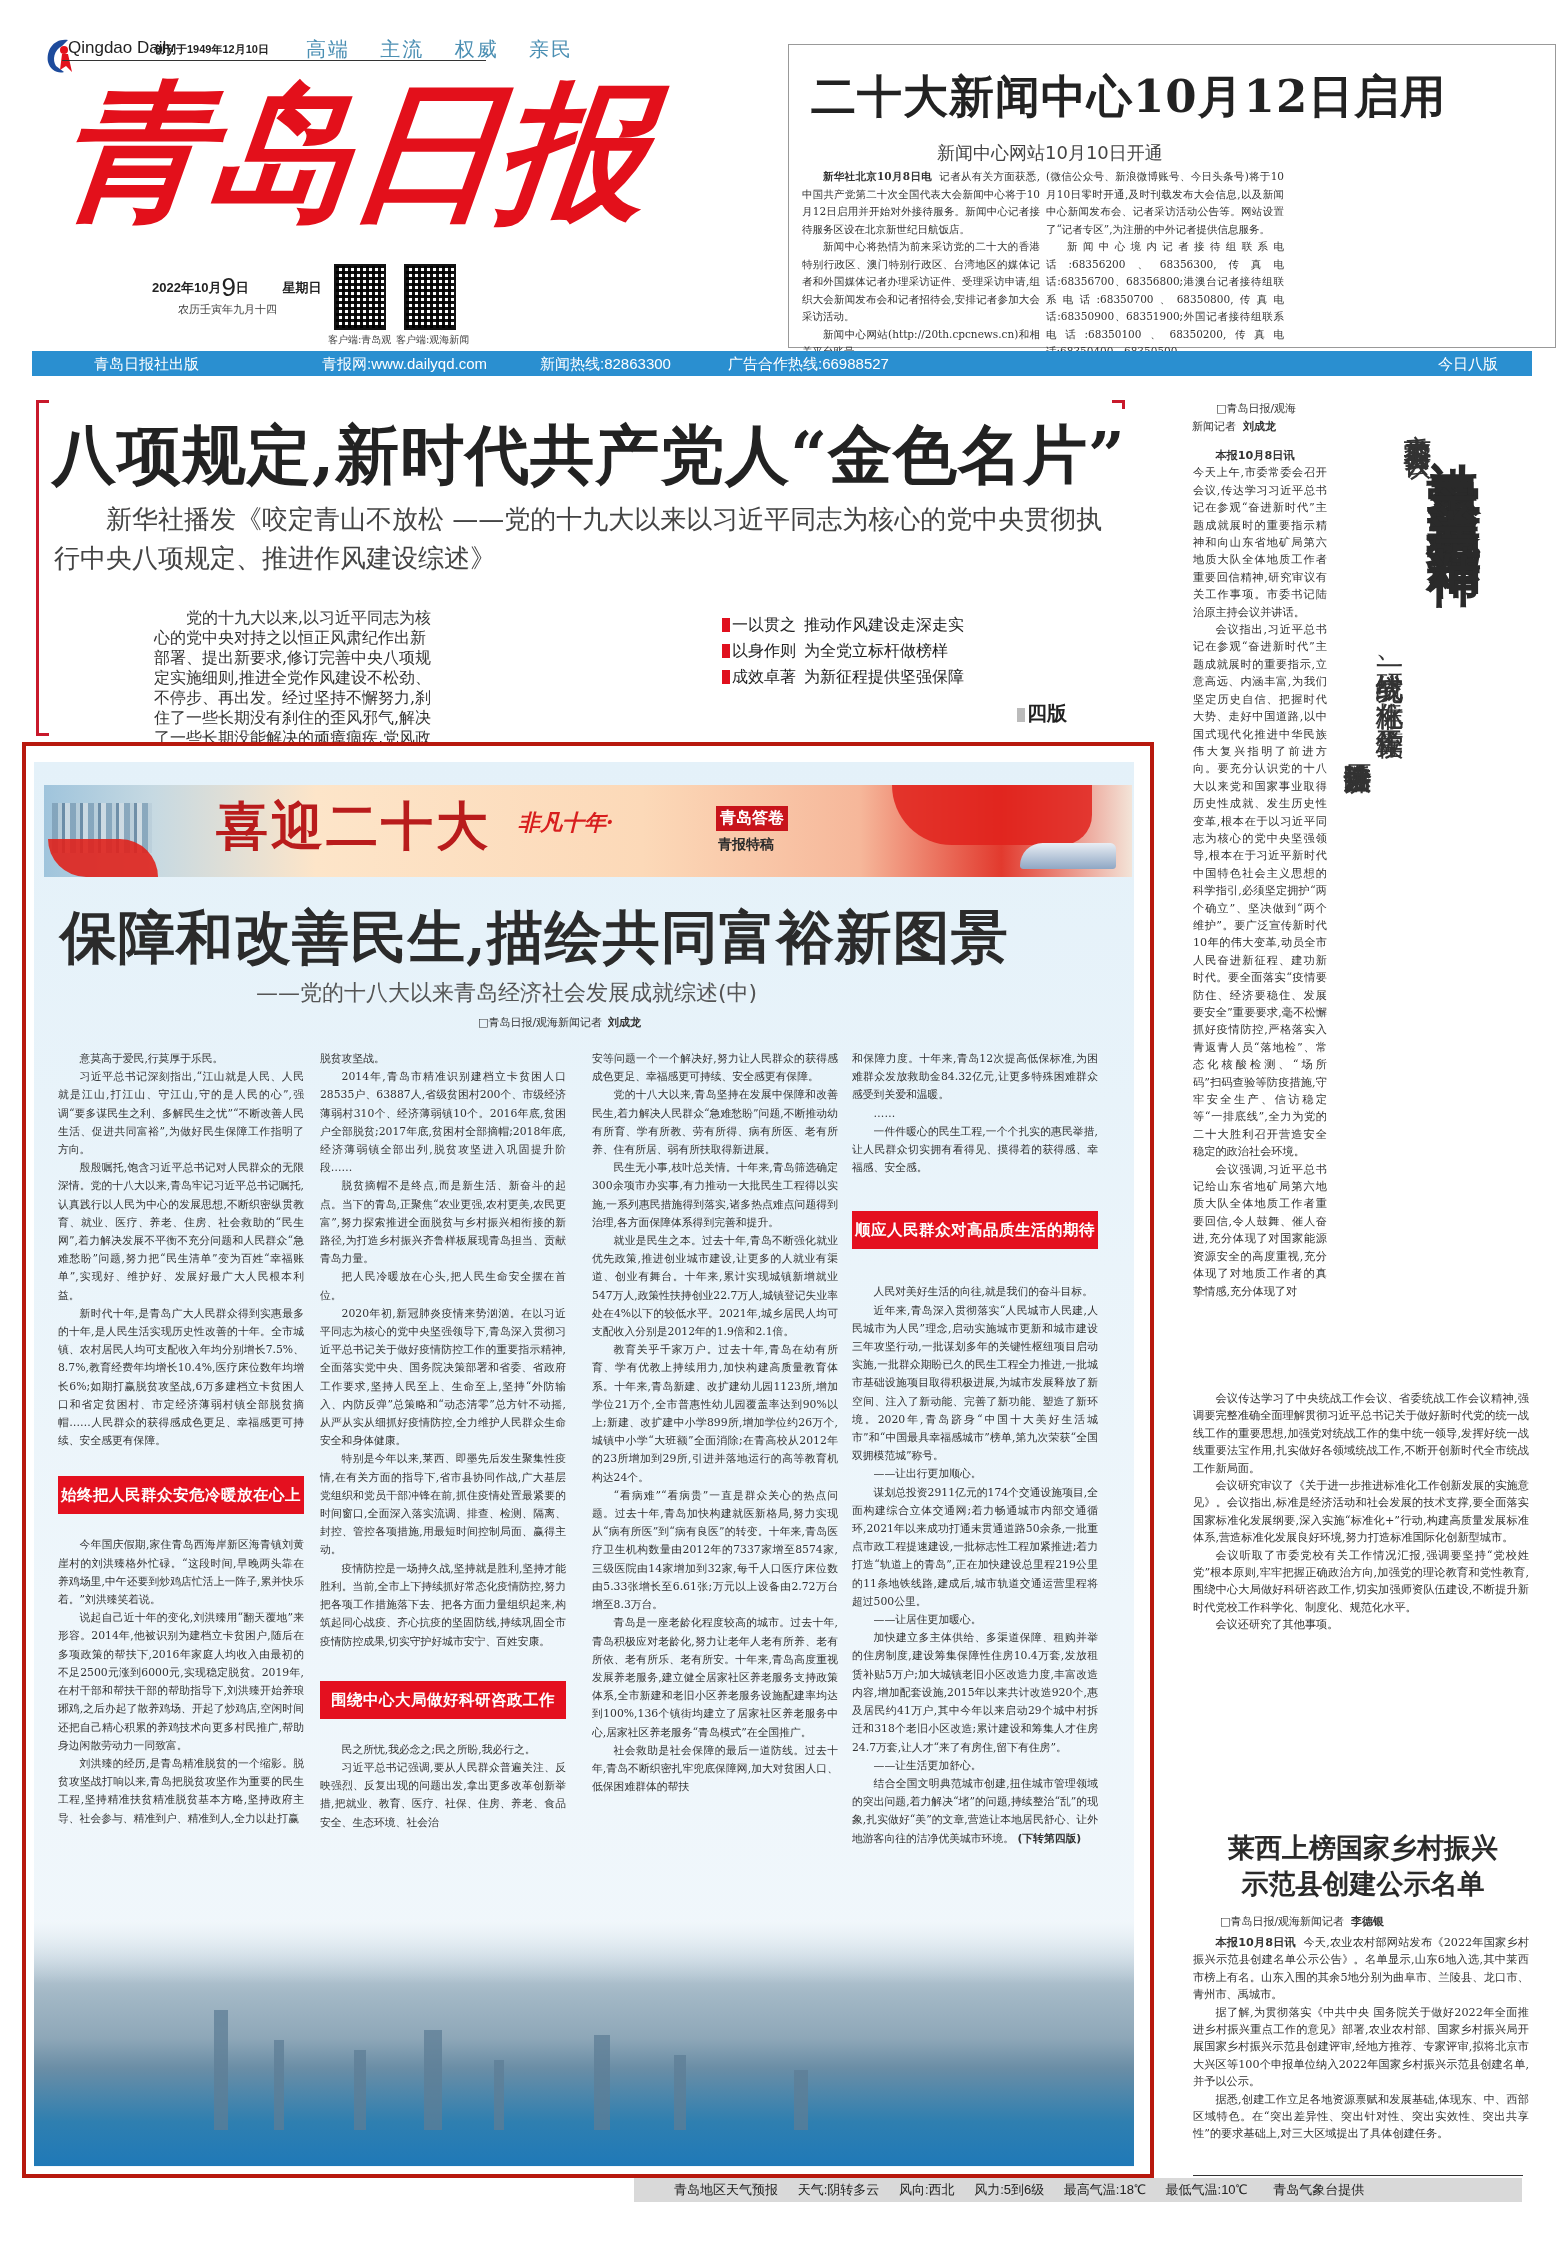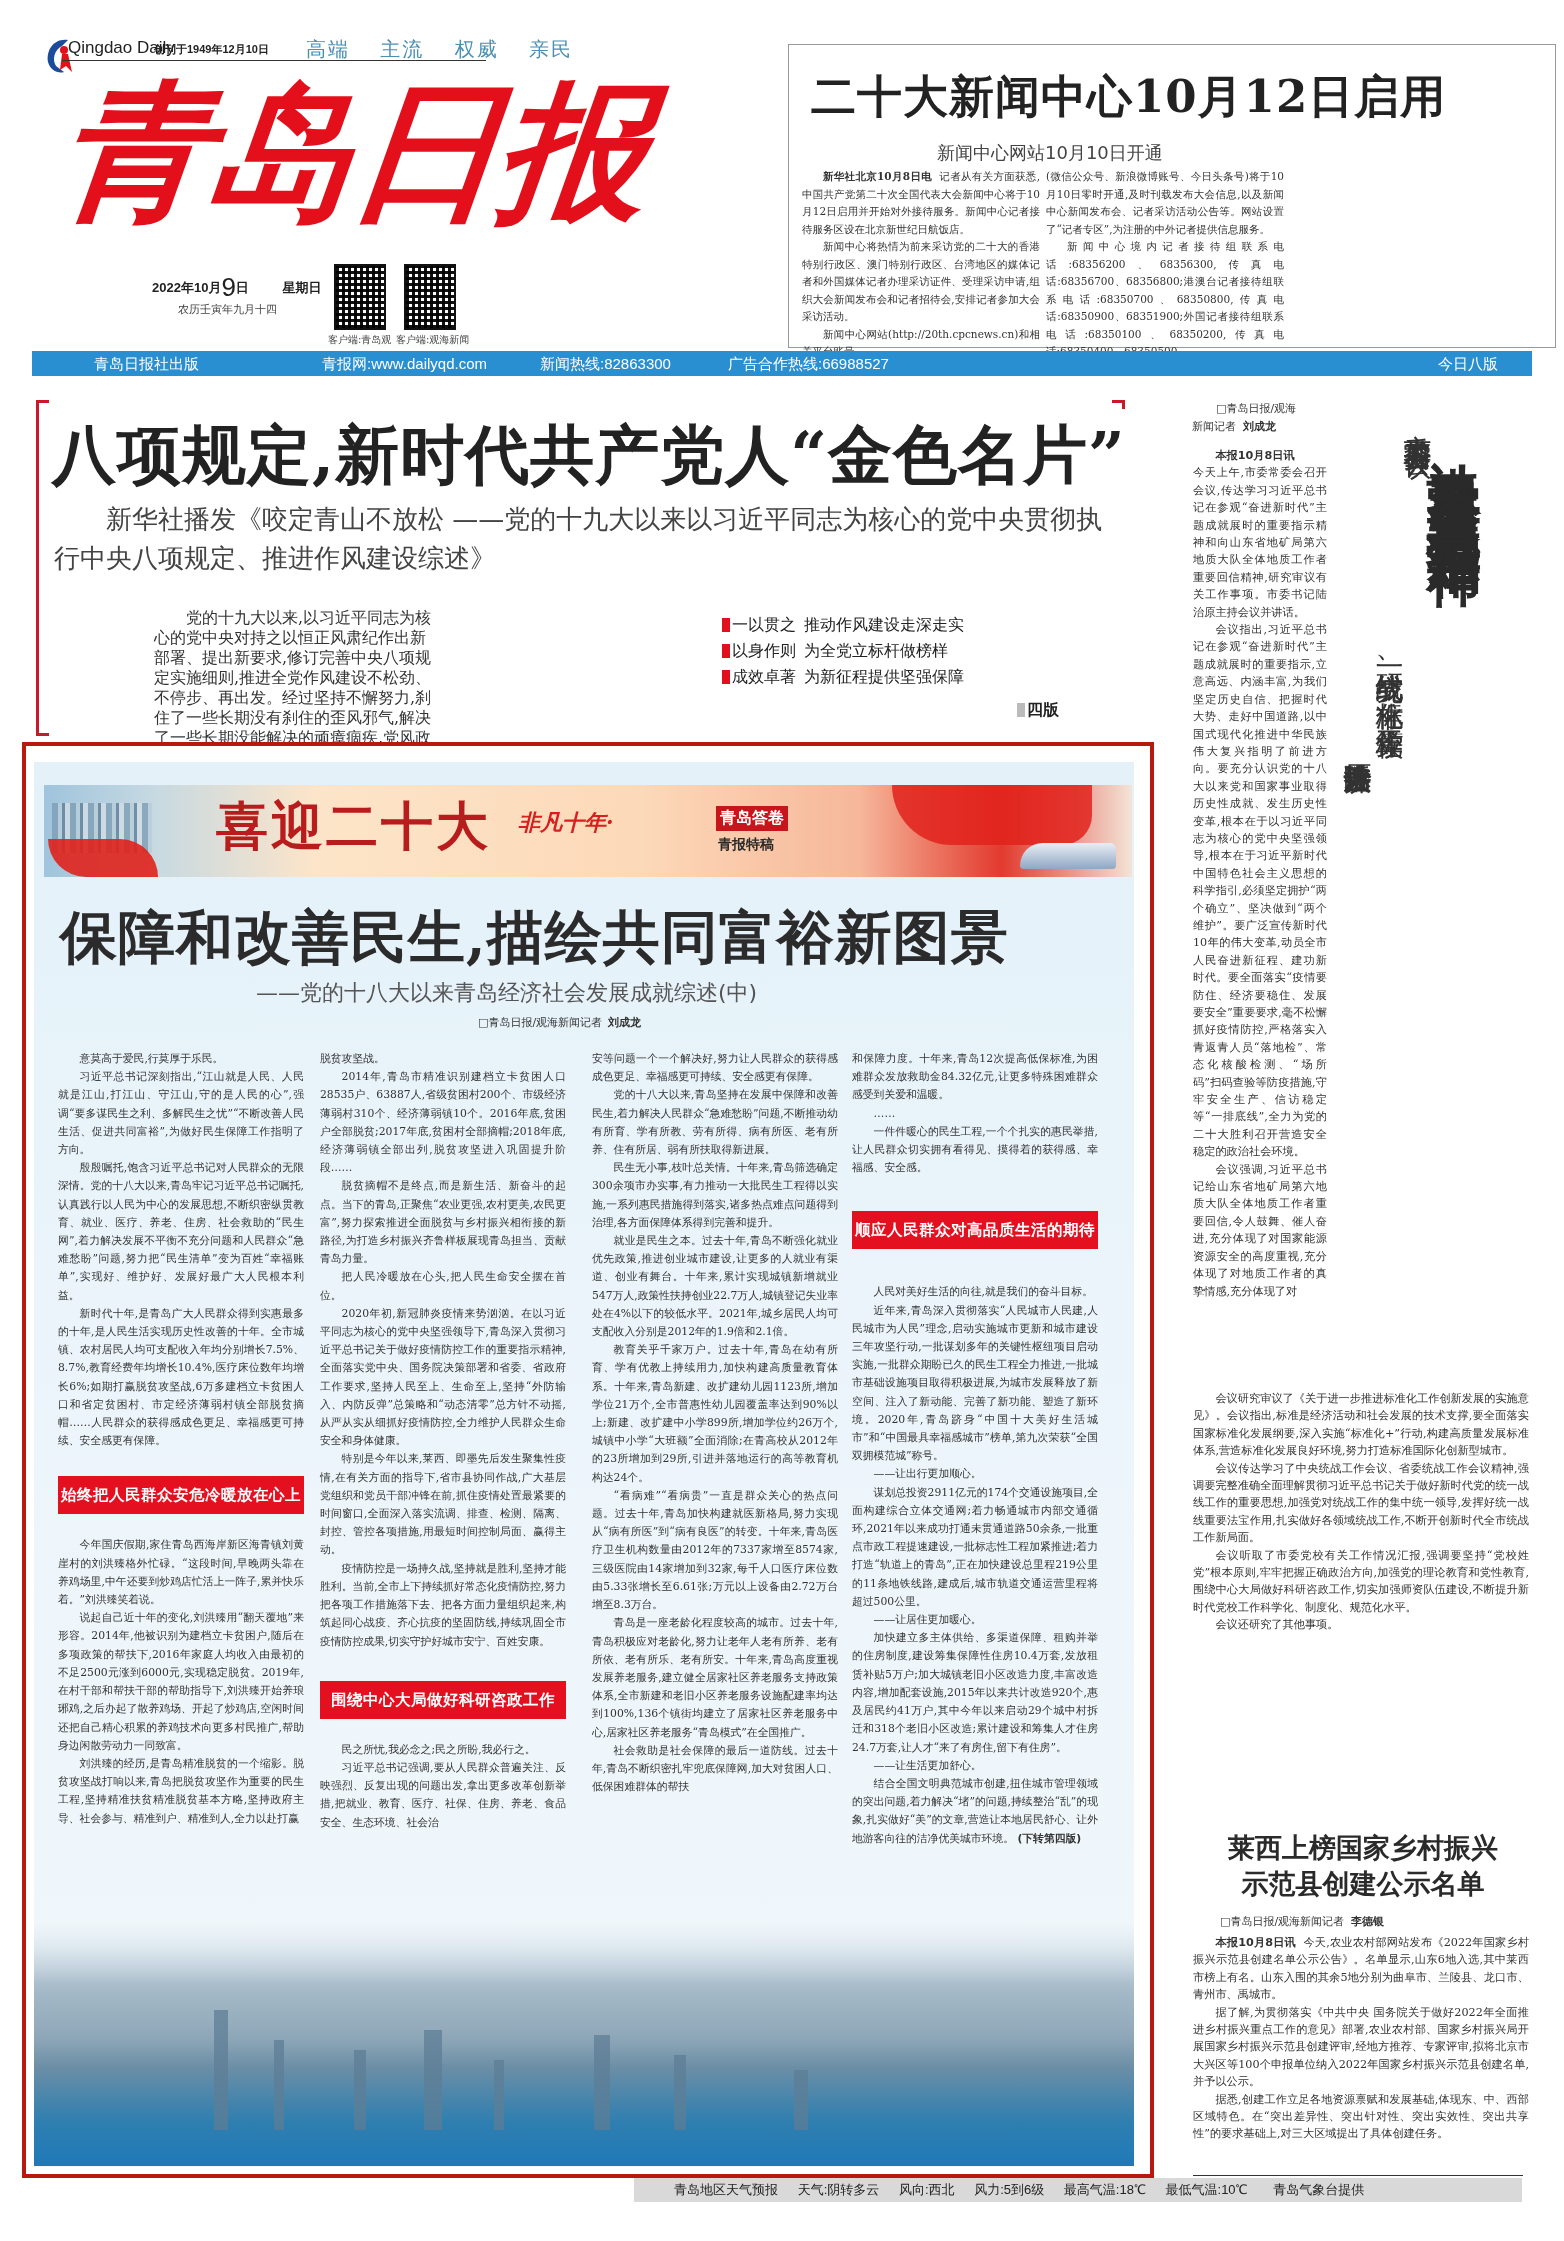--- a/index.html
+++ b/index.html
@@ -37,21 +37,21 @@
   .bracket-l { left:36px; top:400px; width:10px; height:330px; border:3px solid #c8192b; border-right:none; }
   .bracket-r { left:1112px; top:400px; width:10px; height:6px; border-top:3px solid #c8192b; border-right:3px solid #c8192b; }
   .lead-title { left:52px; top:412px; font-size:64px; font-weight:bold; color:#222; letter-spacing:1px; font-family:"DejaVu Serif",serif; white-space:nowrap; }
   .lead-sub { left:54px; top:500px; width:1060px; font-family:"DejaVu Sans",sans-serif; font-size:26px; line-height:39px; color:#444; text-indent:2em; }
   .lead-body { left:92px; top:600px; width:600px; font-size:11px; line-height:20.5px; color:#333; }
   .lead-body p { margin:0; text-indent:2em; }
   .bullets { left:374px; top:614px; width:400px; }
   .bullet { display:flex; align-items:center; height:26px; font-family:"DejaVu Sans",sans-serif; font-size:16px; color:#222; }
   .bullet .sq { width:8px; height:14px; background:#e0101e; margin-right:2px; }
   .bullet .k { width:72px; }
-  .edition-ref { left:1017px; top:700px; font-family:"Liberation Sans",sans-serif; font-size:16px; font-weight:bold; color:#222;text-align:right; }
+  .edition-ref { left:1017px; top:700px; font-family:"Liberation Sans",sans-serif; font-size:20px; font-weight:bold; color:#222;text-align:right; }
   .edition-ref .sq { display:inline-block; width:8px; height:14px; background:#bbb; vertical-align:-2px; margin-right:2px; }
   
   .feature { left:22px; top:742px; width:1124px; height:1428px; border:4px solid #b8190e; background:#fff; }
   .feature-bg { left:34px; top:762px; width:1100px; height:1405px;
       background:linear-gradient(180deg,#e4f1f9 0%,#eef6fb 60%,#f1f7fb 100%); }
   .banner { left:44px; top:785px; width:1088px; height:92px;
       background:linear-gradient(90deg,#9fc4dc 0%,#c6d9e2 10%,#fde5c9 25%,#fcd9b8 55%,#f6b79a 75%,#e23a2e 88%,#f3e4d8 100%); overflow:hidden; }
   .banner .flag { position:absolute; left:4px; top:54px; width:110px; height:38px; background:#e0221c; border-radius:0 40px 0 40px; opacity:.9; }
   .banner .flag2 { position:absolute; right:40px; top:0; width:200px; height:60px; background:#e0221c; border-radius:0 0 40px 80px; opacity:.85; }
   .banner .city { position:absolute; left:8px; top:18px; width:100px; height:50px;
@@ -265,22 +265,22 @@
   <p style="font-weight:bold;font-family:'DejaVu Sans',sans-serif">本报10月8日讯</p>
   <p style="text-indent:0">今天上午,市委常委会召开会议,传达学习习近平总书记在参观“奋进新时代”主题成就展时的重要指示精神和向山东省地矿局第六地质大队全体地质工作者重要回信精神,研究审议有关工作事项。市委书记陆治原主持会议并讲话。</p>
   <p>会议指出,习近平总书记在参观“奋进新时代”主题成就展时的重要指示,立意高远、内涵丰富,为我们坚定历史自信、把握时代大势、走好中国道路,以中国式现代化推进中华民族伟大复兴指明了前进方向。要充分认识党的十八大以来党和国家事业取得历史性成就、发生历史性变革,根本在于以习近平同志为核心的党中央坚强领导,根本在于习近平新时代中国特色社会主义思想的科学指引,必须坚定拥护“两个确立”、坚决做到“两个维护”。要广泛宣传新时代10年的伟大变革,动员全市人民奋进新征程、建功新时代。要全面落实“疫情要防住、经济要稳住、发展要安全”重要要求,毫不松懈抓好疫情防控,严格落实入青返青人员“落地检”、常态化核酸检测、“场所码”扫码查验等防疫措施,守牢安全生产、信访稳定等“一排底线”,全力为党的二十大胜利召开营造安全稳定的政治社会环境。</p>
   <p>会议强调,习近平总书记给山东省地矿局第六地质大队全体地质工作者重要回信,令人鼓舞、催人奋进,充分体现了对国家能源资源安全的高度重视,充分体现了对地质工作者的真挚情感,充分体现了对</p>
 </div>
 <div class="abs vert v-kicker">市委常委会召开会议</div>
 <div class="abs vert v-main">认真学习习近平总书记重要指示精神</div>
 <div class="abs vert v-sub1">研究统一战线、标准化、党校工作等</div>
 <div class="abs vert v-sub2">陆治原主持会议并讲话</div>
 <div class="abs rc-wide">
+  <p>会议传达学习了中央统战工作会议、省委统战工作会议精神,强调要完整准确全面理解贯彻习近平总书记关于做好新时代党的统一战线工作的重要思想,加强党对统战工作的集中统一领导,发挥好统一战线重要法宝作用,扎实做好各领域统战工作,不断开创新时代全市统战工作新局面。</p>
   <p>会议研究审议了《关于进一步推进标准化工作创新发展的实施意见》。会议指出,标准是经济活动和社会发展的技术支撑,要全面落实国家标准化发展纲要,深入实施“标准化+”行动,构建高质量发展标准体系,营造标准化发展良好环境,努力打造标准国际化创新型城市。</p>
-  <p>会议传达学习了中央统战工作会议、省委统战工作会议精神,强调要完整准确全面理解贯彻习近平总书记关于做好新时代党的统一战线工作的重要思想,加强党对统战工作的集中统一领导,发挥好统一战线重要法宝作用,扎实做好各领域统战工作,不断开创新时代全市统战工作新局面。</p>
   <p>会议听取了市委党校有关工作情况汇报,强调要坚持“党校姓党”根本原则,牢牢把握正确政治方向,加强党的理论教育和党性教育,围绕中心大局做好科研咨政工作,切实加强师资队伍建设,不断提升新时代党校工作科学化、制度化、规范化水平。</p>
   <p>会议还研究了其他事项。</p>
 </div>
 
 <div class="abs rc2-title">
   <div>莱西上榜国家乡村振兴</div>
   <div>示范县创建公示名单</div>
 </div>
 <div class="abs rc2-byline"><span>□青岛日报/观海新闻记者</span>&nbsp;&nbsp;<b>李德银</b></div>
 <div class="abs rc2-body" style="top:1934px">

